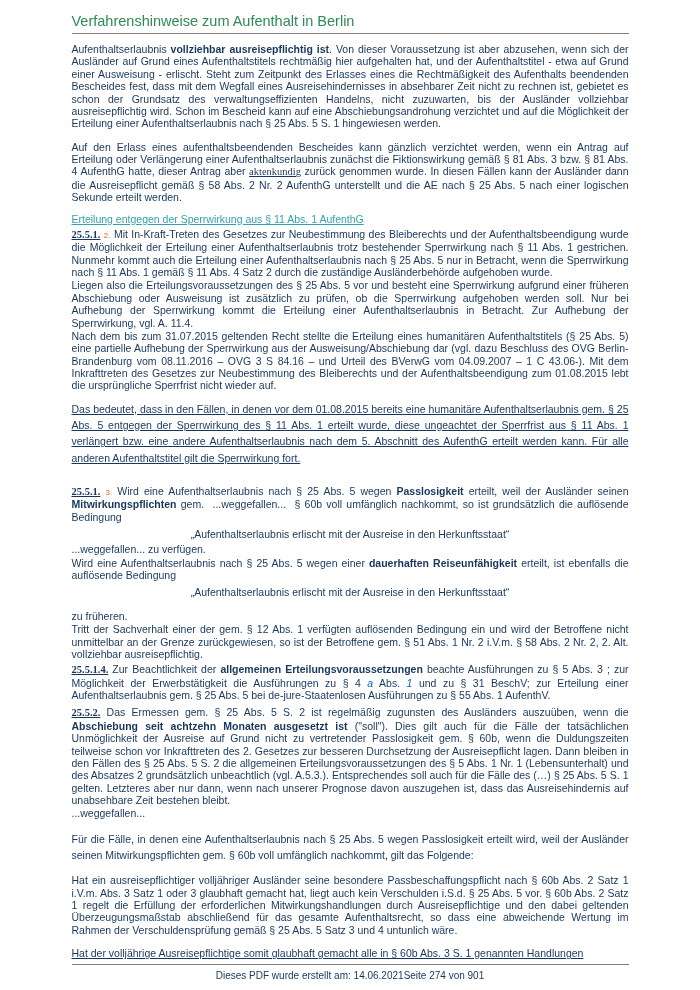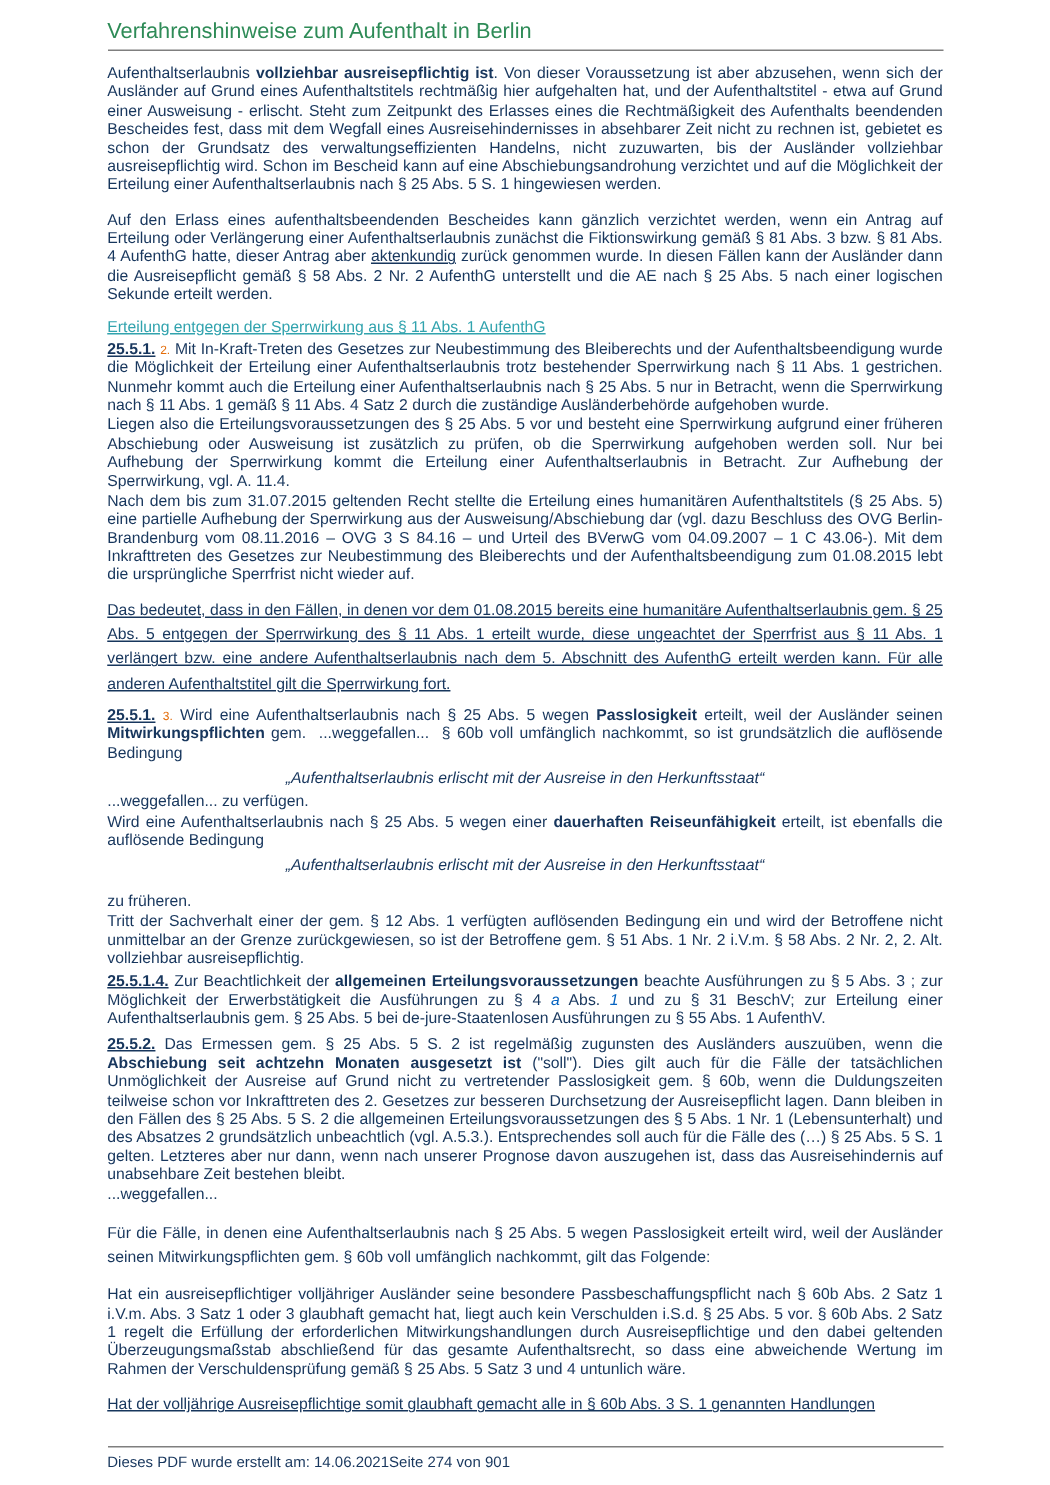--- a/index.html
+++ b/index.html
@@ -29,37 +29,37 @@
     margin: 0 0 9px 0;
   }
   .doc-body { width: 100%; }
   .block {
     font-size: 10.5px;
     line-height: 1.18;
     color: var(--body-navy, #17365d);
     margin-top: 1px;
   }
   .justify { text-align: justify; }
-  .center  { text-align: center; font-style: italic; }
+  .center  { text-align: center; }
   .spaced  { line-height: 1.55; }
   .heading { color: var(--heading-teal, #31a3ae); margin-top: 9px; margin-bottom: 2px; }
   .mt2  { margin-top: 3px; }
   .mt4  { margin-top: 5px; }
   .mt8  { margin-top: 9px; text-decoration: underline; }
   .mt10 { margin-top: 11px; }
-  .mt18 { margin-top: 7px; }
+  .mt18 { margin-top: 19px; }
   .sb { font-weight: bold; }
-  .su { text-decoration: underline; }
+  .su { text-decoration: underline; font-family: Liberation Serif, serif; }
   .so { color: var(--marker-orange, #e36c09); font-size: 8px; }
   .sl { color: var(--link-blue, #0563c1); font-style: italic; }
   .footer {
     position: absolute;
     left: 32px; right: 32px; bottom: 9px;
     display: flex;
-    justify-content: flex-start;
+    justify-content: center;
     align-items: baseline;
     font-size: 10px;
     color: var(--body-navy, #17365d);
     border-top: 1px solid #7f7f7f;
     padding-top: 5px;
   }
 </style>
 </head>
 <body>
 

